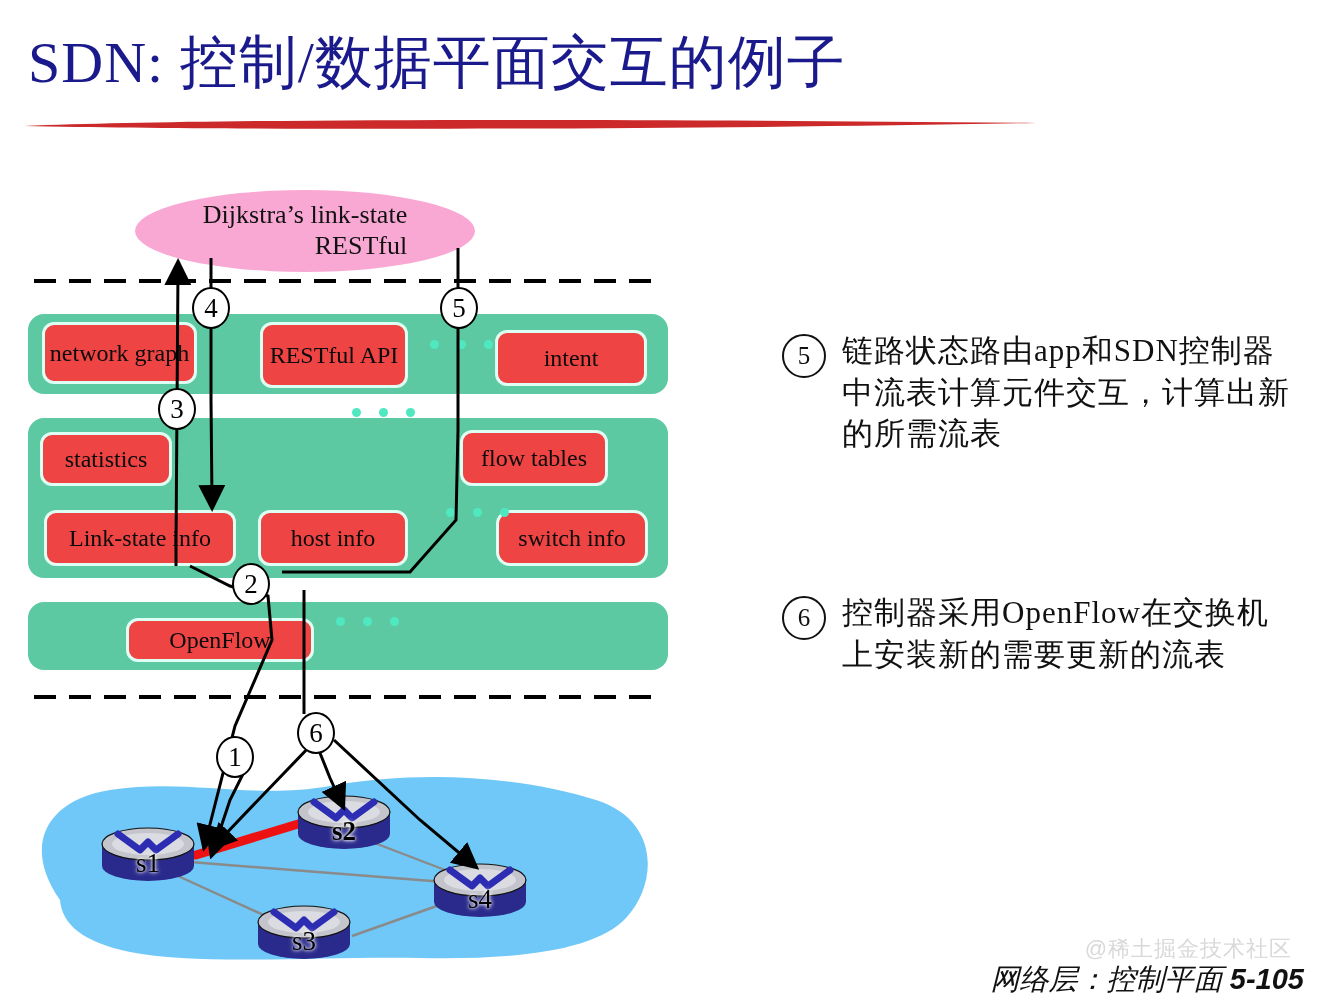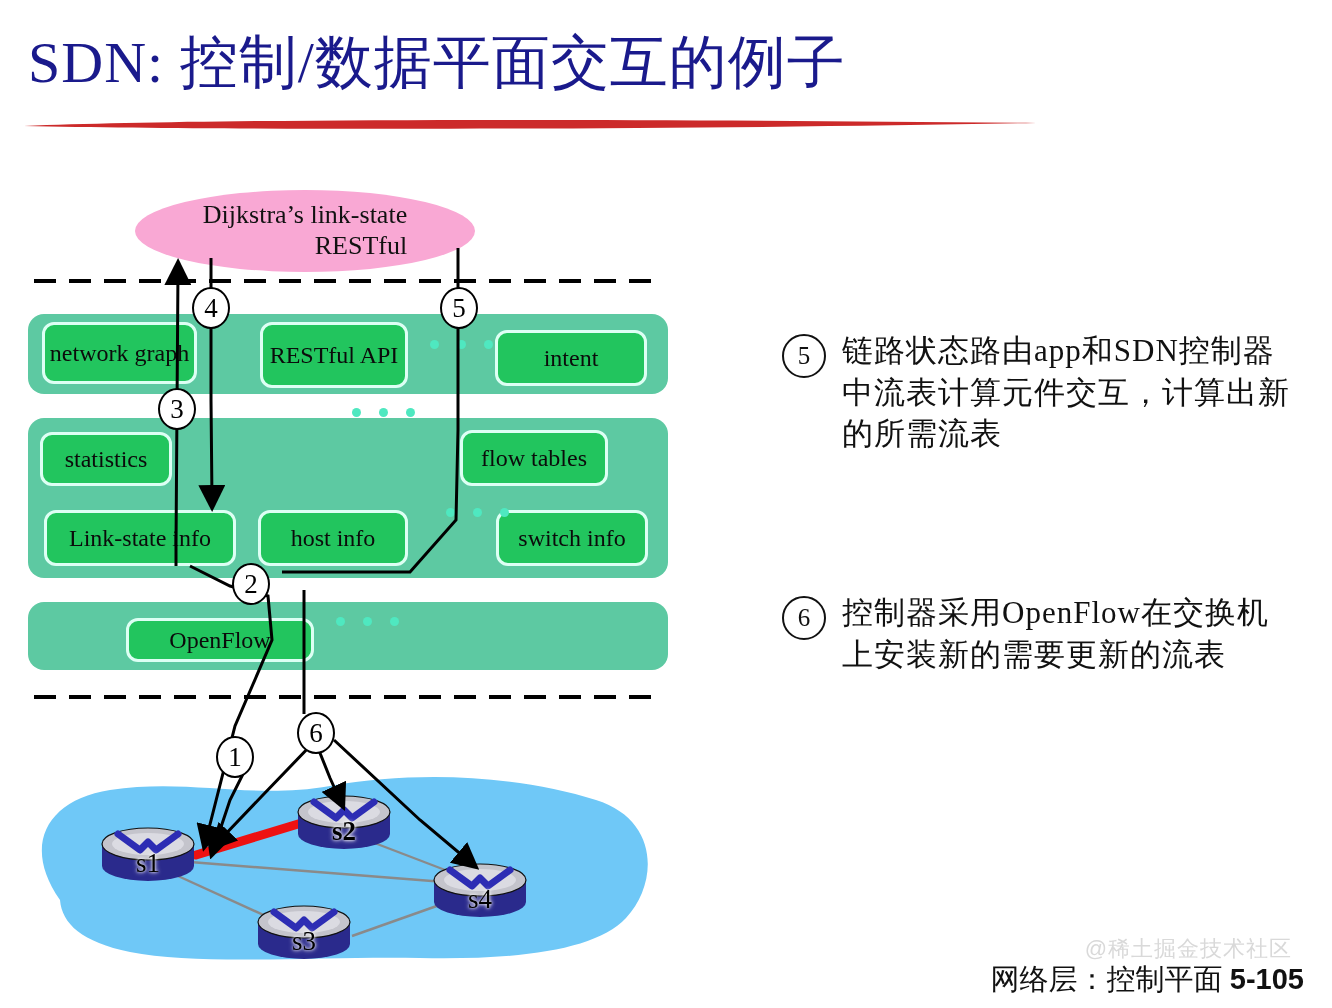--- a/index.html
+++ b/index.html
@@ -31,21 +31,21 @@
   }
 
   
   .panel {
     position:absolute;
     background:#5dc9a2;
     border-radius:16px;
   }
   .chip {
     position:absolute;
-    background:#22c55e;
+    background:#ef4444;
     border:3px solid #ddfff4;
     border-radius:12px;
     display:flex; align-items:center; justify-content:center;
     text-align:center;
     color:#0b0b0b;
     font-size:24px;
     line-height:1.12;
     font-family:"Liberation Serif", serif;
   }
   .dots { position:absolute; display:flex; gap:18px; }
@@ -104,20 +104,21 @@
     text-shadow:0 0 3px #fff, 0 0 5px #fff;
     z-index:3; pointer-events:none;
   }
 
   
   .footer {
     position:absolute; right:28px; bottom:8px;
     font-size:29px; color:#111;
     font-family:"Liberation Serif", serif;
     white-space:nowrap;
+    font-style:italic;
   }
   .footer .pg { font-weight:bold; font-family:"Liberation Sans", sans-serif; }
   .watermark {
     position:absolute; right:40px; bottom:44px;
     font-size:22px; color:#d9d9d9;
     font-family:"Liberation Sans", sans-serif;
     white-space:nowrap; letter-spacing:1px;
   }
 
   svg.overlay { position:absolute; inset:0; width:1332px; height:1008px; pointer-events:none; }
@@ -167,21 +168,21 @@
     <i></i>
       <i></i>
       <i></i>
   </div>
   <div class="chip" style="left:44px; top:510px; width:192px; height:56px;">
     <span>Link-state info</span>
   </div>
   <div class="chip" style="left:258px; top:510px; width:150px; height:56px;">
     <span>host info</span>
   </div>
-  <div class="chip" style="left:496px; top:510px; width:152px; height:56px;">
+  <div class="chip" style="left:496px; top:510px; width:152px; height:56px;border-radius:14px;">
     <span>switch info</span>
   </div>
   <div class="dots" style="left:446px; top:508px;">
     <i></i>
       <i></i>
       <i></i>
   </div>
 
   <div class="panel" style="left:28px; top:602px; width:640px; height:68px;"></div>
   <div class="chip" style="left:126px; top:618px; width:188px; height:44px;">

